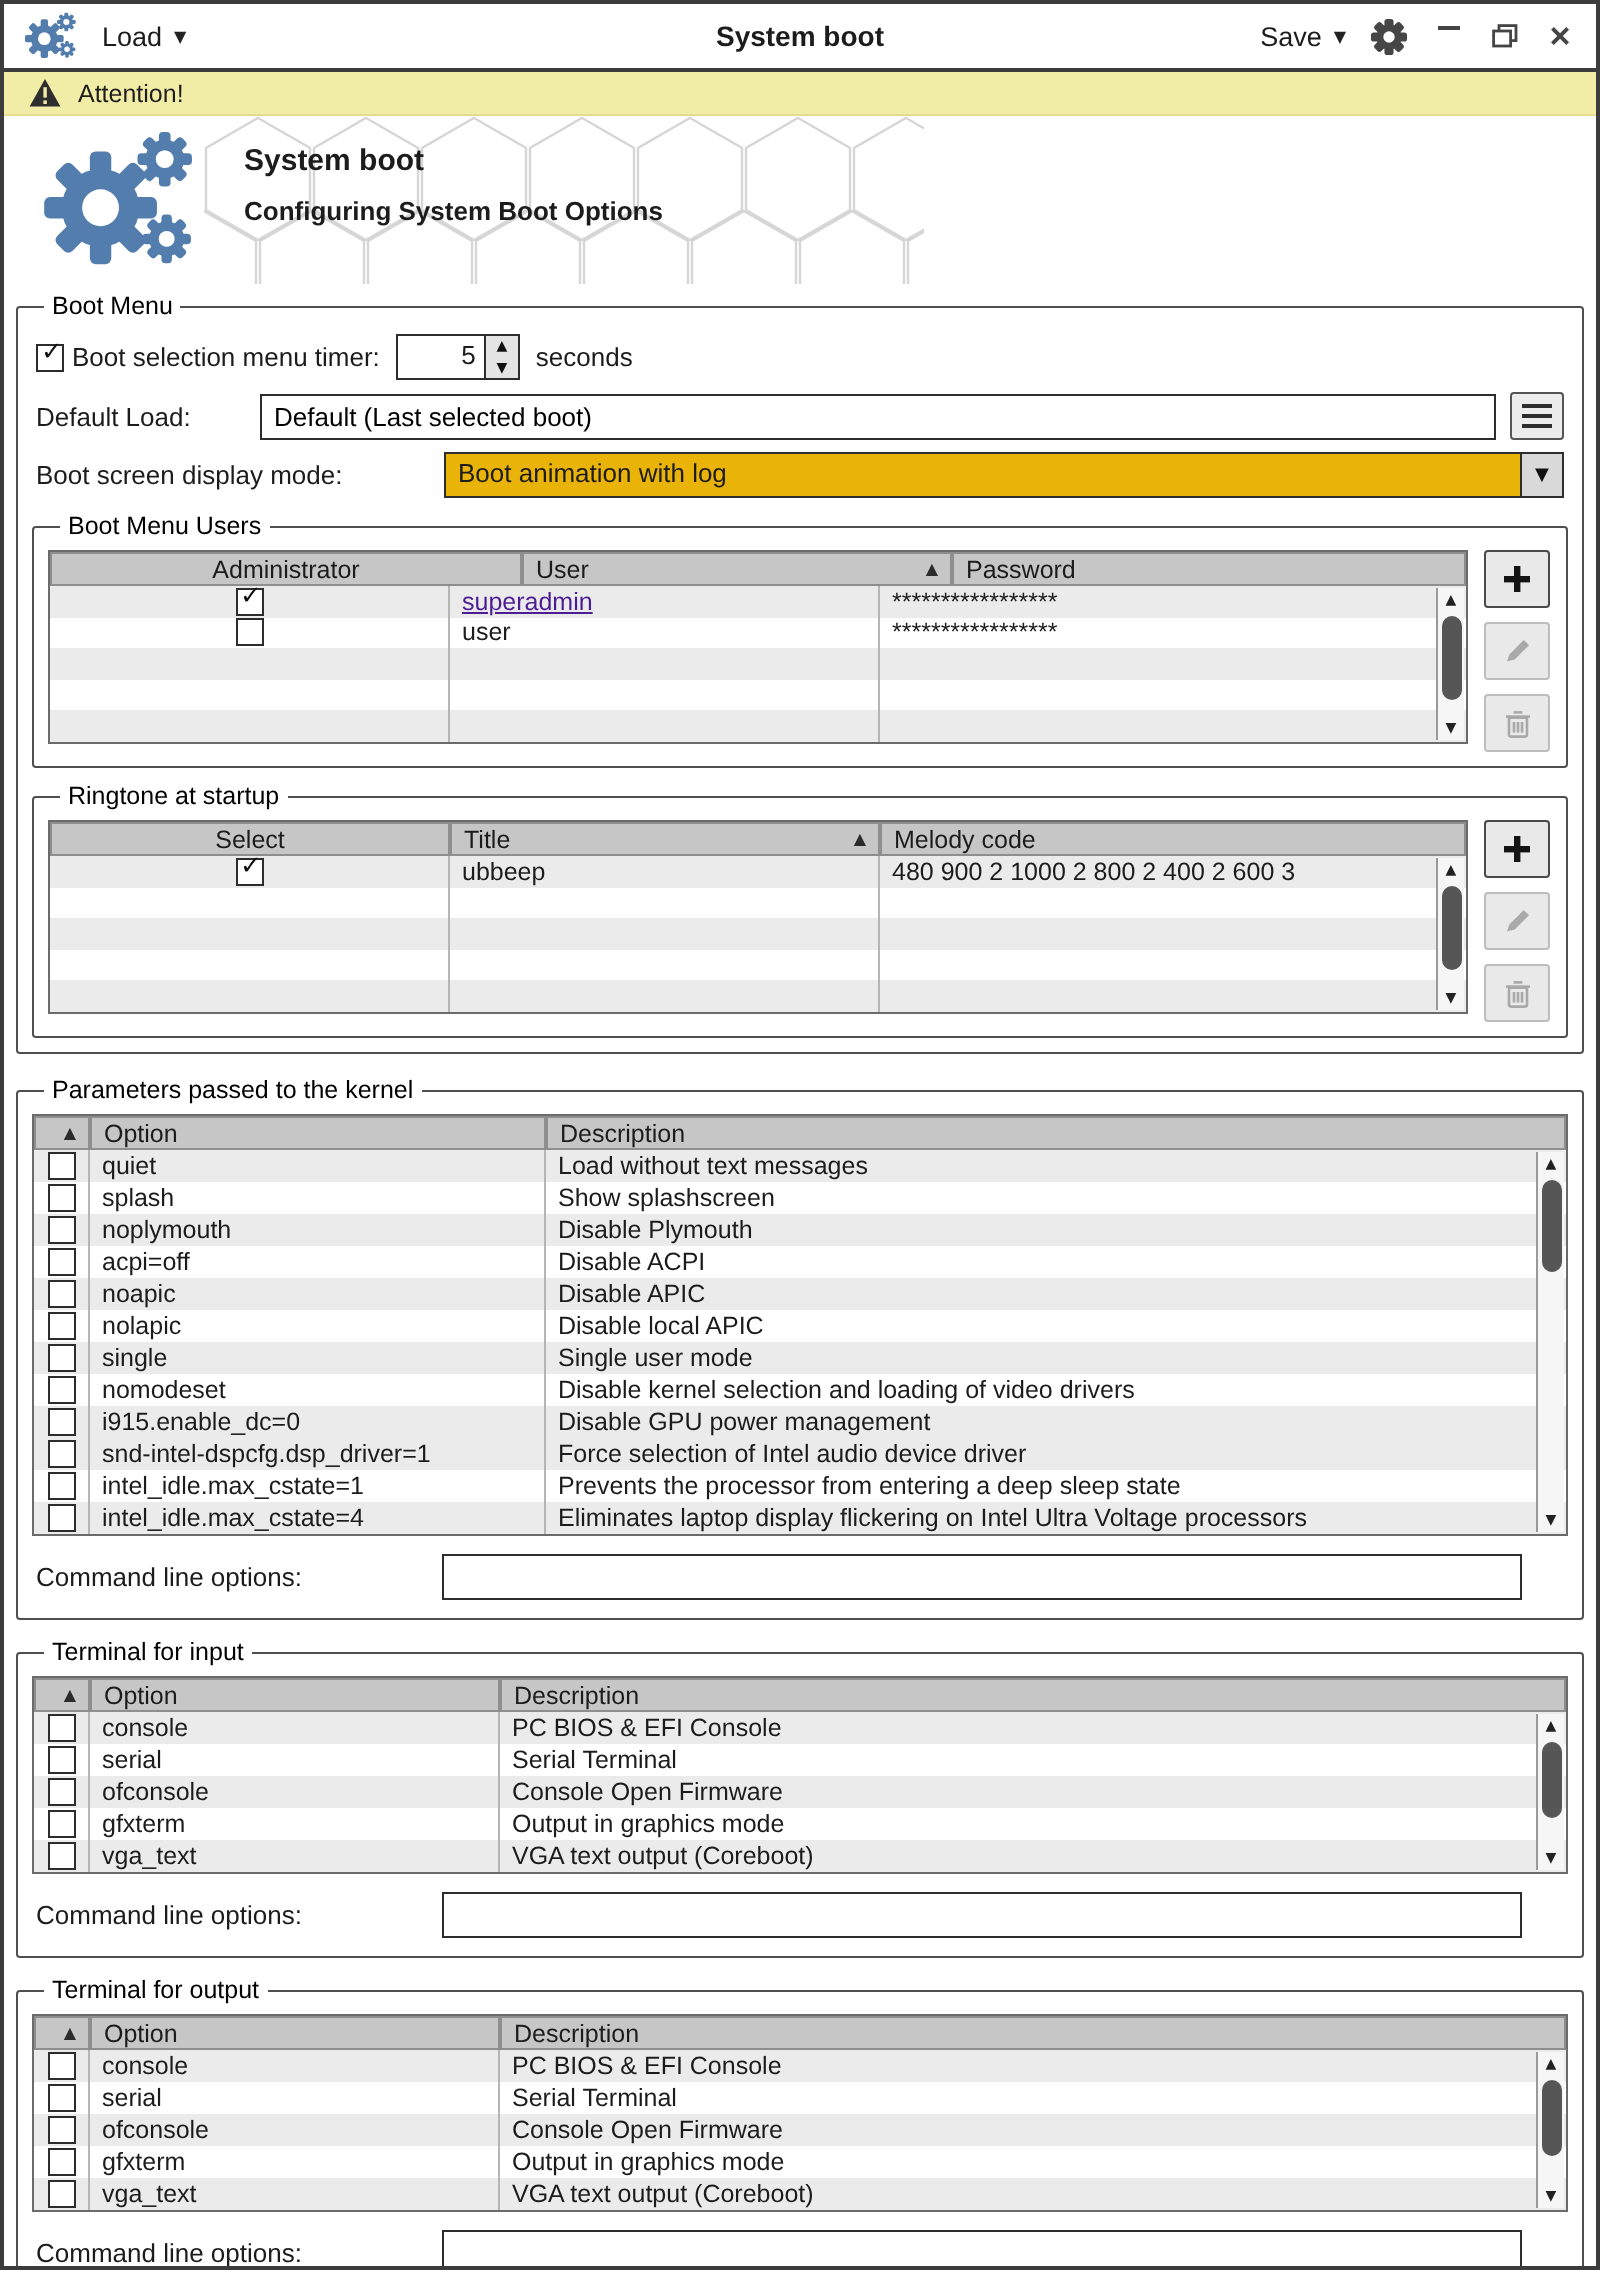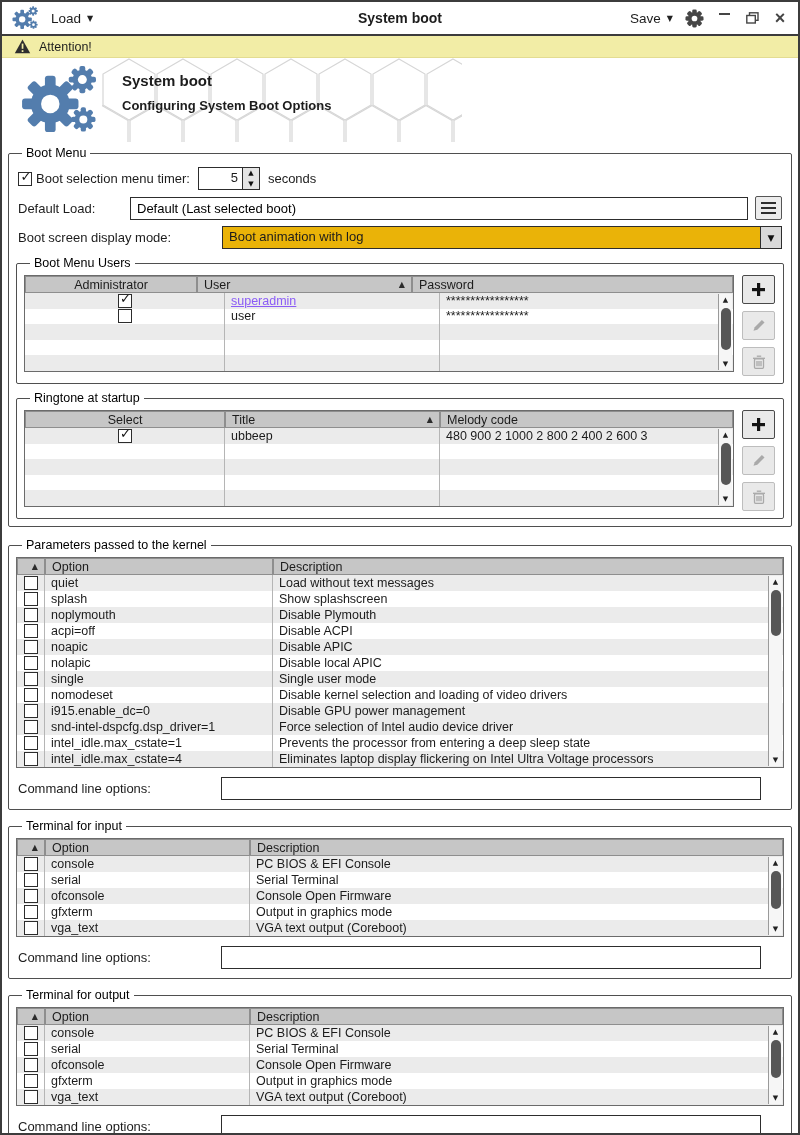--- a/index.html
+++ b/index.html
@@ -114,21 +114,21 @@
   table.grid tbody tr { display: flex; }
   table.grid td {
     border-right: 1px solid #b5b5b5; font-size: 12.5px; padding: 0 0 0 6px;
     display: flex; align-items: center; overflow: hidden; white-space: nowrap;
   }
   table.grid td.ctr { justify-content: center; padding: 0; }
   table.grid td:last-child { border-right: none; }
   tr.odd td { background: #ebebeb; }
   tr.even td { background: #fff; }
   .sort { font-family: "DejaVu Sans", sans-serif; font-size: 8px; color: #2b2b2b; }
-  table.grid a { color: #8b5cf6; text-decoration: underline; cursor: pointer; }
+  table.grid a { color: #4c1d95; text-decoration: underline; cursor: pointer; }
   .rows15 td { height: 15.5px; }
   .rows16 td { height: 16px; }
 
   
   .vscroll {
     position: absolute; top: 18px; bottom: 1px; right: 1px; width: 14px;
     background: #f6f6f6; border-left: 1px solid #9a9a9a; z-index: 2;
     display: flex; flex-direction: column;
   }
   .sb-btn { height: 12px; display: flex; align-items: center; justify-content: center;
@@ -297,21 +297,21 @@
           <div class="vscroll">
             <div class="sb-btn">▲</div>
             <div class="sb-track">
                   <div class="sb-thumb" style="top:2px;height:42px"></div>
                 </div>
             <div class="sb-btn">▼</div>
           </div>
         <table class="grid rows15">
                 <thead>
                   <tr>
-                    <th class="ctr" style="width: 172px;">
+                    <th class="ctr" style="width: 236px;">
                       <span class="thl">Administrator</span>
                     </th>
                     <th style="width: 215px;">
                       <span class="thl">User</span>
                       <span class="sort">▲</span>
                     </th>
                     <th style="flex: 1 1 0%;">
                       <span class="thl">Password</span>
                     </th>
                   </tr>

